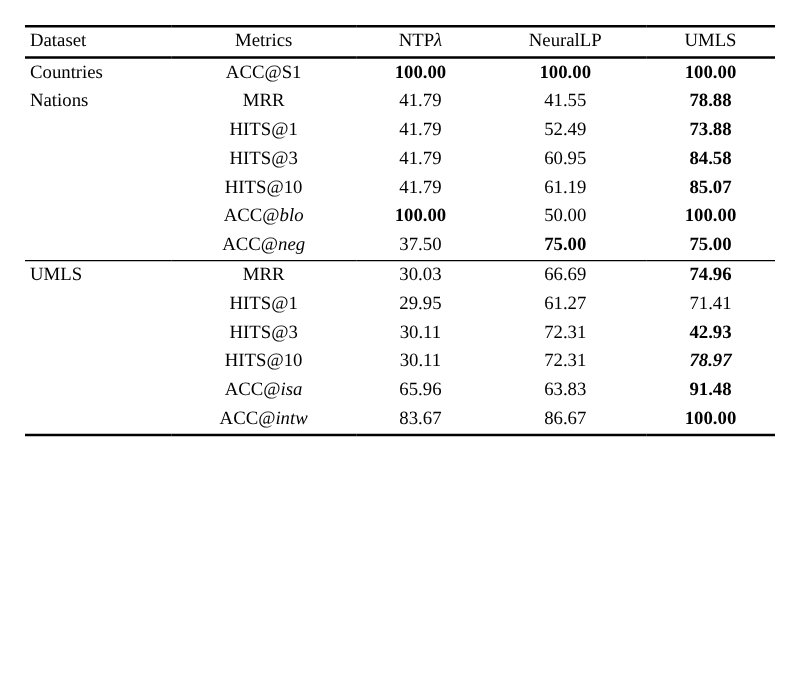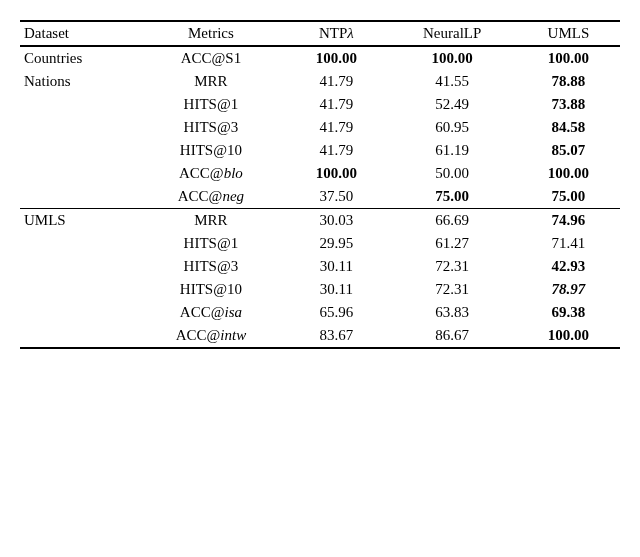--- a/index.html
+++ b/index.html
@@ -127,21 +127,21 @@
         <td>HITS@10</td>
         <td>30.11</td>
         <td>72.31</td>
         <td style="font-weight: bold; font-style: italic;">78.97</td>
       </tr>
       <tr>
         <td></td>
         <td>ACC@<em>isa</em></td>
         <td>65.96</td>
         <td>63.83</td>
-        <td style="font-weight: bold;">69.38</td>
+        <td style="font-weight: bold;">91.48</td>
       </tr>
       <tr style="border-bottom: 2px solid rgb(0, 0, 0);">
         <td></td>
         <td>ACC@<em>intw</em></td>
         <td>83.67</td>
         <td>86.67</td>
         <td style="font-weight: bold;">100.00</td>
       </tr>
     </tbody>
 </table>

